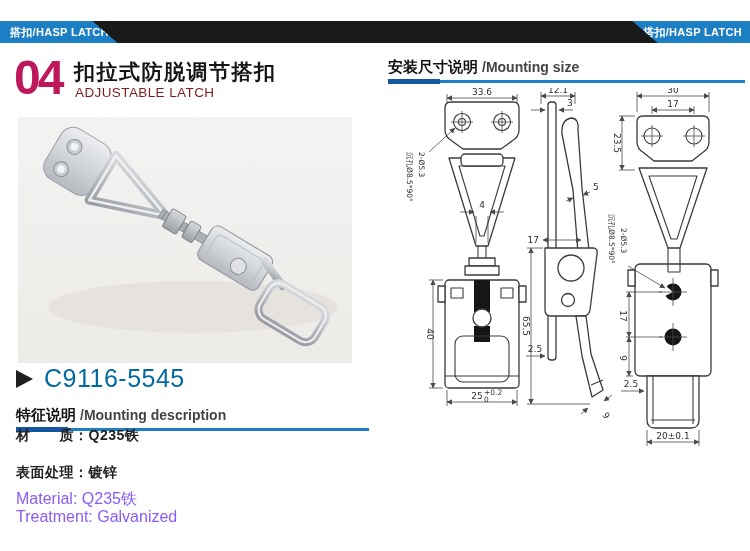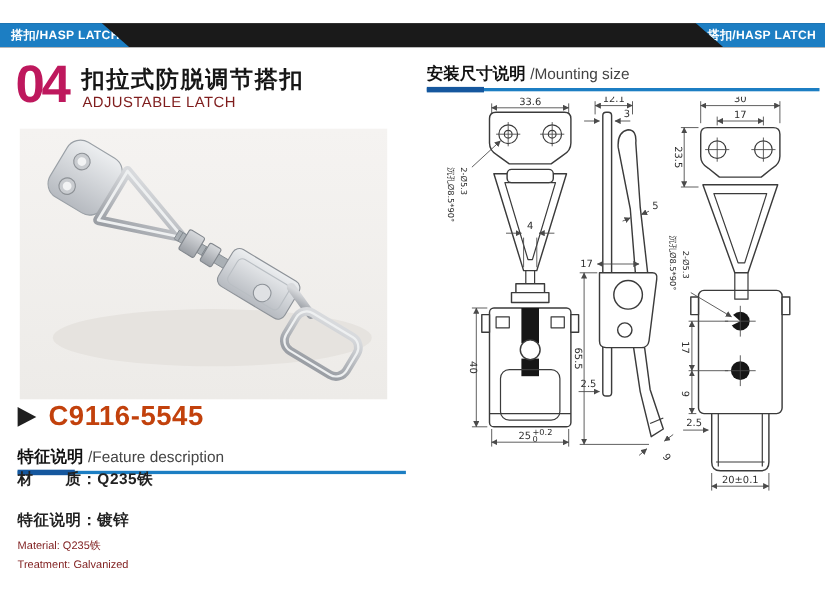--- a/index.html
+++ b/index.html
@@ -16,30 +16,30 @@
     line-height:22px;text-align:right;padding-right:8px;box-sizing:border-box;letter-spacing:.3px;}
   
   .num{left:14px;top:54px;font-size:48px;font-weight:bold;color:#be185d;line-height:1;letter-spacing:-3px;}
   .title-cn{left:74px;top:58px;font-size:21px;font-weight:bold;color:#161616;letter-spacing:1.5px;}
   .title-en{left:75px;top:85px;font-size:13.5px;color:#7f1d1d;letter-spacing:.4px;}
   
   .photo{left:18px;top:117px;width:334px;height:246px;background:linear-gradient(180deg,#f5f3f1,#edebe8);}
   
   .model{left:16px;top:364px;display:flex;align-items:center;gap:11px;}
   .tri{width:0;height:0;border-left:17px solid #1f1f1f;border-top:9px solid transparent;border-bottom:9px solid transparent;}
-  .model-no{font-size:25px;font-weight:bold;color:#c2410c;letter-spacing:.5px;}
+  .model-no{font-size:25px;font-weight:normal;color:#0369a1;letter-spacing:.5px;}
   
   .sec-h{font-size:15px;color:#111;}
   .sec-h b{font-weight:bold;margin-top:32px;}
-  .sec-h .en{font-size:14px;color:#444;font-weight:normal;margin-left:4px;}
+  .sec-h .en{font-size:14px;color:#444;font-weight:bold;margin-left:4px;}
   .rule{height:3px;background:#1c7ec3;}
   .rule .dark{position:absolute;left:0;top:-1px;width:52px;height:5px;background:#15579e;}
   
   .frow{font-size:14px;font-weight:bold;color:#222;letter-spacing:.5px;}
-  .erow{font-size:10px;color:#7f1d1d;}
+  .erow{font-size:16px;color:#8b5cf6;}
   
   .ol{fill:#fff;stroke:#3b3b3b;stroke-width:1.3;stroke-linejoin:round;}
   .oln{fill:none;stroke:#3b3b3b;stroke-width:1.1;stroke-linejoin:round;}
   .dln{stroke:#4a4a4a;stroke-width:.8;fill:none;}
   .dtx{font-size:9px;fill:#2e2e2e;font-family:"DejaVu Sans",sans-serif;}
   .dts{font-size:7.5px;fill:#2e2e2e;font-family:"DejaVu Sans",sans-serif;}
   .blk{fill:#161616;}
 </style>
 </head>
 <body>
@@ -95,30 +95,30 @@
     </g>
   </svg>
 </div>
 
 <div class="abs model">
   <span class="tri"></span>
   <span class="model-no">C9116-5545</span>
 </div>
 
 <div class="abs sec-h" style="left:16px;top:406px;">
-  <b>特征说明</b><span class="en">/Feature description</span>
+  <b>特征说明</b><span class="en">/Mounting description</span>
 </div>
 <div class="abs rule" style="left:16px;top:428px;width:353px;">
   <span class="dark abs"></span>
 </div>
 <div class="abs frow" style="left:16px;top:427px;">
   <span>材　　质：</span><span>Q235铁</span>
 </div>
 <div class="abs frow" style="left:16px;top:464px;">
-  <span>特征说明：</span><span>镀锌</span>
+  <span>表面处理：</span><span>镀锌</span>
 </div>
 <div class="abs erow" style="left:16px;top:489px;">Material: Q235铁</div>
 <div class="abs erow" style="left:16px;top:508px;">Treatment: Galvanized</div>
 
 <div class="abs sec-h" style="left:388px;top:58px;">
   <b>安装尺寸说明</b><span class="en">/Mounting size</span>
 </div>
 <div class="abs rule" style="left:388px;top:80px;width:357px;">
   <span class="dark abs"></span>
 </div>

